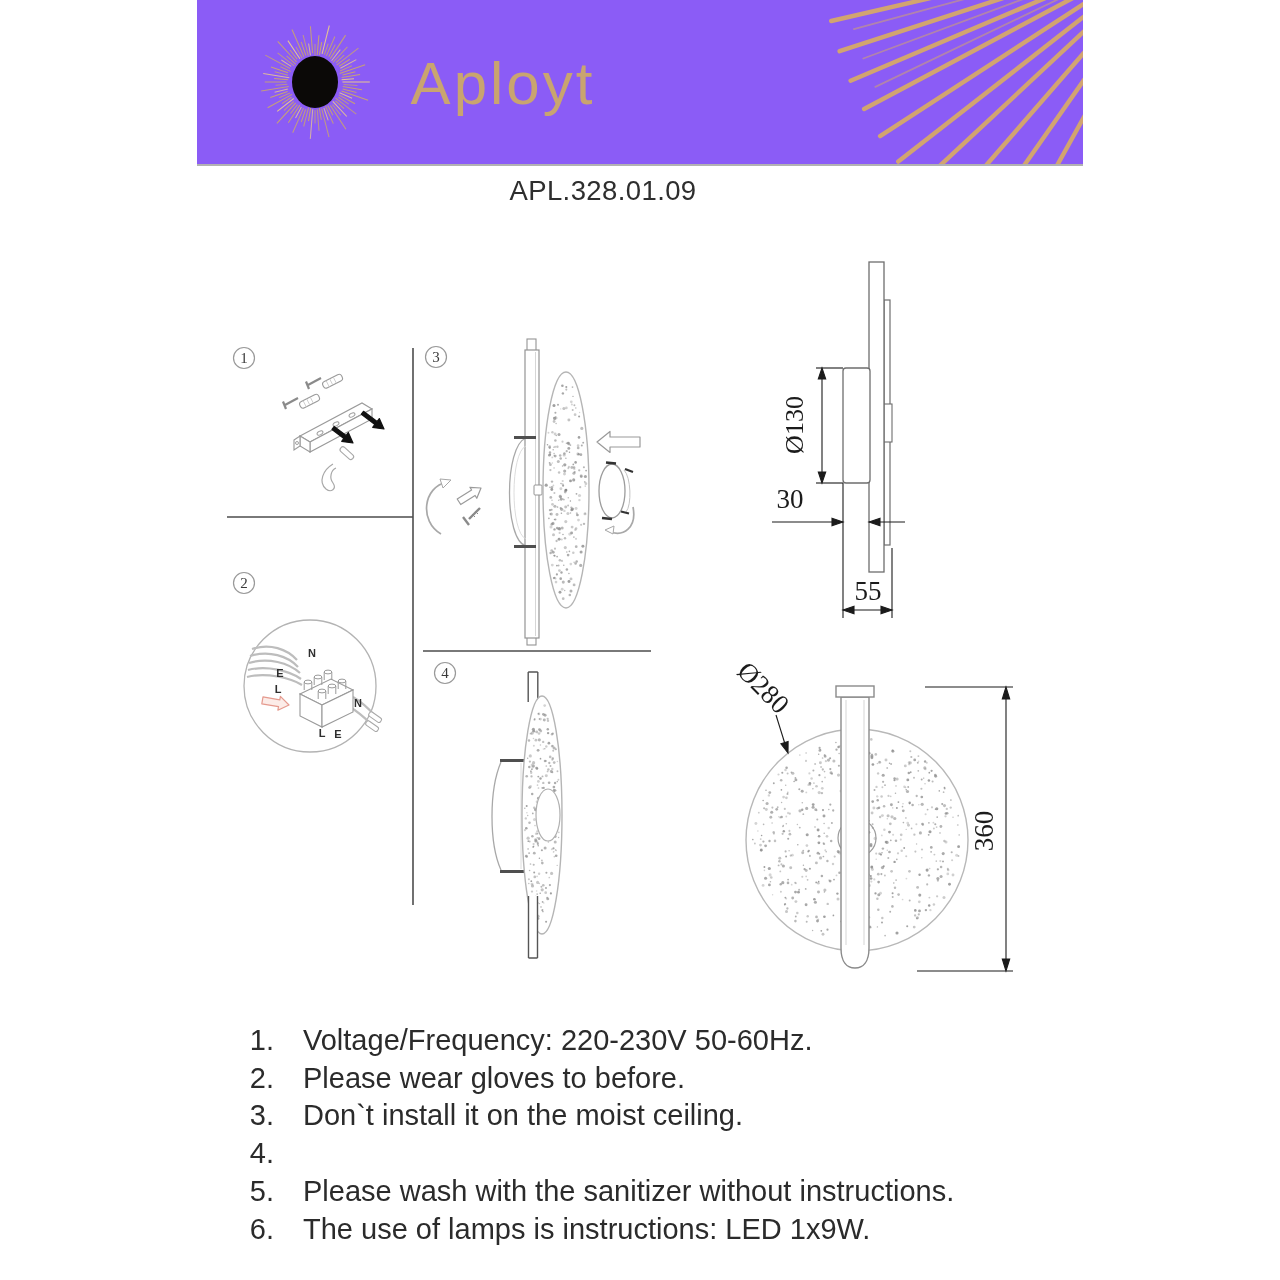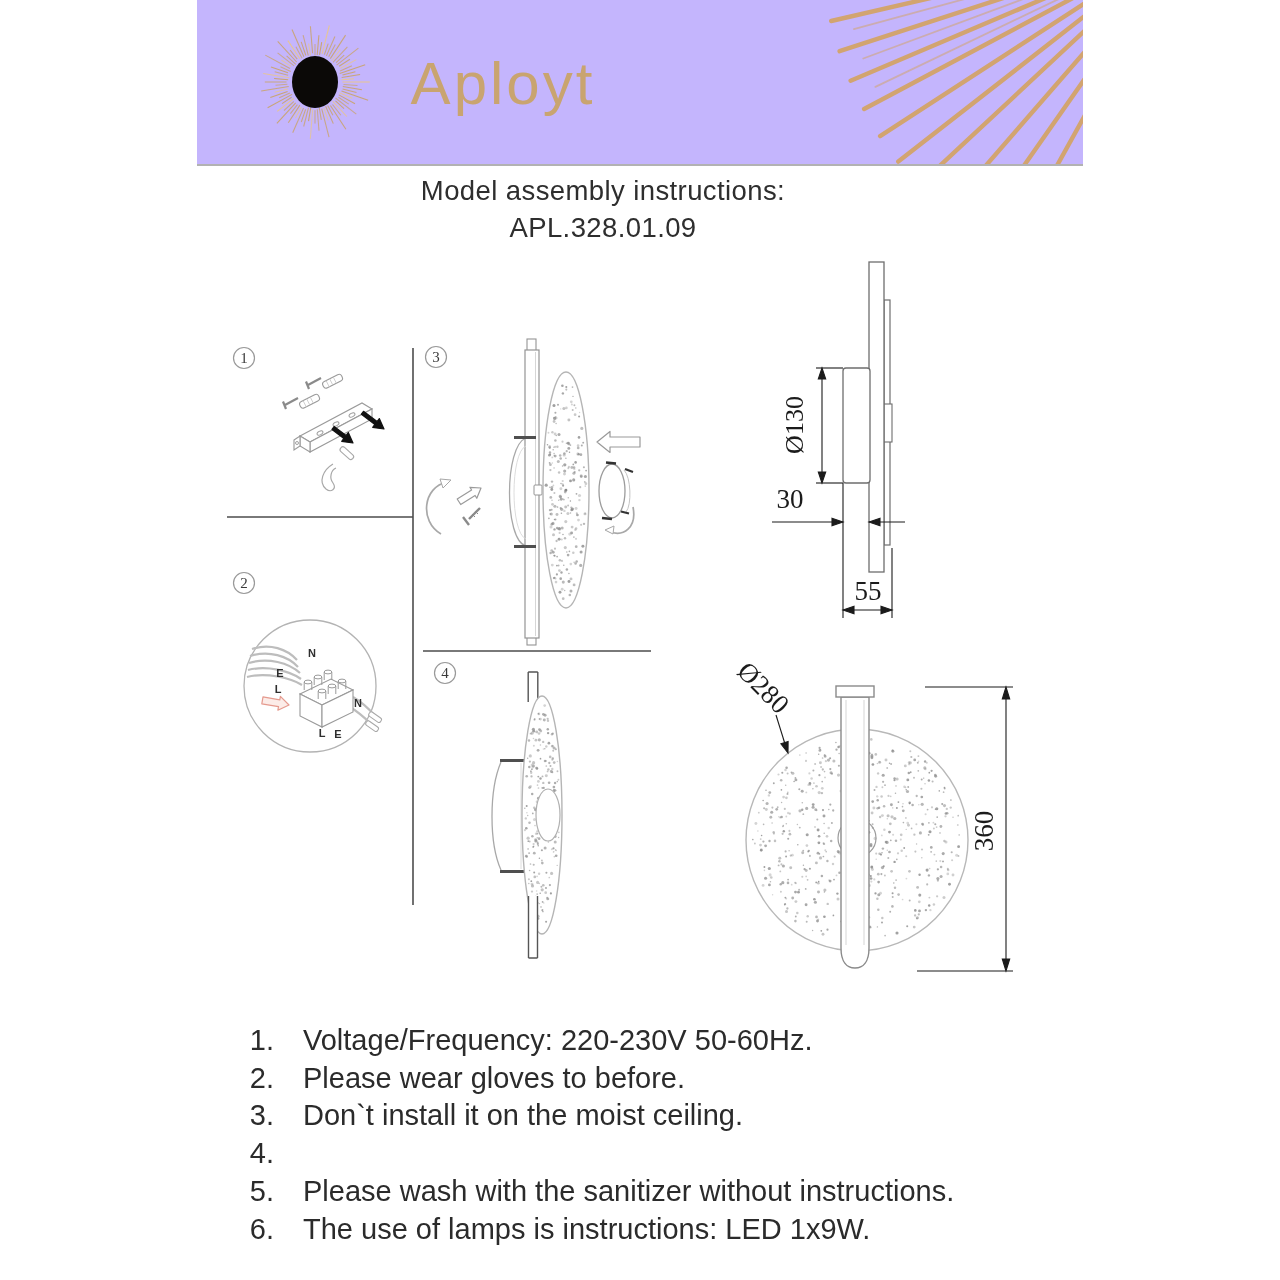--- a/index.html
+++ b/index.html
@@ -1,20 +1,20 @@
 <!DOCTYPE html>
 <html><head>
 <meta charset="utf-8">
 <style>
   html,body{margin:0;padding:0;}
   body{width:1280px;height:1280px;background:#ffffff;position:relative;
        font-family:"Liberation Sans",sans-serif;overflow:hidden;}
 
   .banner{position:absolute;left:197px;top:0;width:886px;height:164px;
-          background:#c4b5fd;overflow:hidden;border-bottom:2px solid #b2b2b2;}
+          background:#8b5cf6;overflow:hidden;border-bottom:2px solid #b2b2b2;}
   .banner svg{position:absolute;left:0;top:0;}
 
   .title-block{position:absolute;left:160px;top:172px;width:886px;
                text-align:center;font-size:27.5px;line-height:37px;
                color:#2e2e2e;letter-spacing:.4px;}
 
   #diag{position:absolute;left:0;top:0;}
 
   .list{position:absolute;left:246px;top:1022px;font-size:29px;
         color:#2b2b2b;line-height:37.7px;}
@@ -129,21 +129,20 @@
         <line x1="975.3" y1="9.3" x2="934.9" y2="296.5" stroke="#d2a470" stroke-width="4.4" stroke-opacity="1" stroke-linecap="round"></line>
         <line x1="916.1" y1="-47.8" x2="650.2" y2="-1.0" stroke="#d2a470" stroke-width="1.8" stroke-opacity="0.55" stroke-linecap="round"></line>
         <line x1="917.4" y1="-41.6" x2="656.9" y2="29.1" stroke="#d2a470" stroke-width="1.8" stroke-opacity="0.55" stroke-linecap="round"></line>
         <line x1="919.4" y1="-35.6" x2="666.3" y2="58.5" stroke="#d2a470" stroke-width="1.8" stroke-opacity="0.55" stroke-linecap="round"></line>
         <line x1="921.9" y1="-29.8" x2="678.4" y2="86.9" stroke="#d2a470" stroke-width="1.8" stroke-opacity="0.55" stroke-linecap="round"></line>
       </g>
   </svg>
 </div>
 
 <div class="title-block">
-  <div>Model assembly instructions:</div>
   <div>APL.328.01.09</div>
 </div>
 
 <svg id="diag" width="1280" height="1280" viewBox="0 0 1280 1280">
 
   <g stroke="#4d4d4d" stroke-width="1.6">
     <line x1="413" y1="348" x2="413" y2="905"></line>
     <line x1="227" y1="517" x2="413" y2="517"></line>
     <line x1="423" y1="651" x2="651" y2="651"></line>
   </g>

